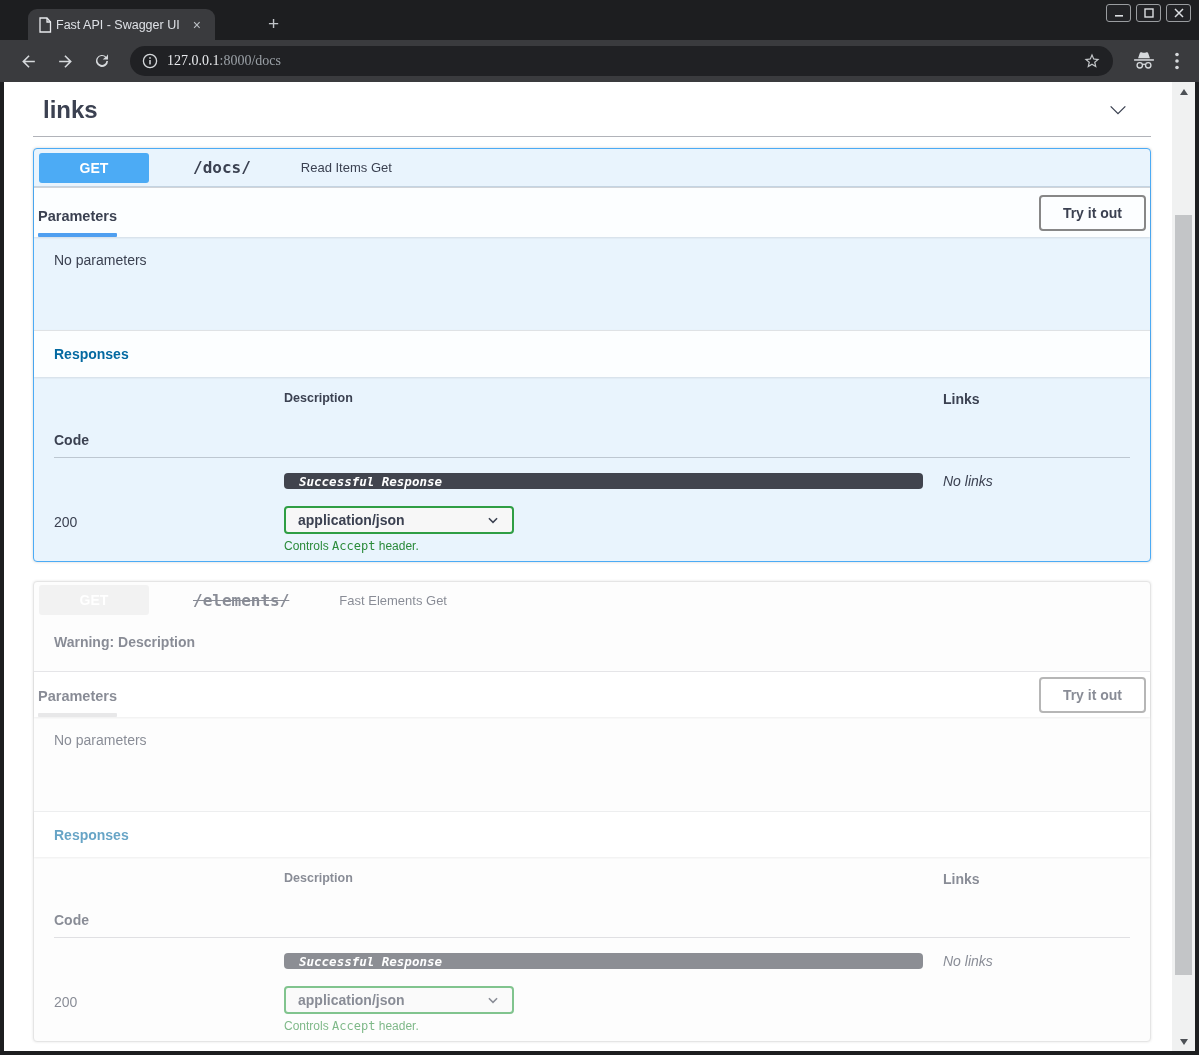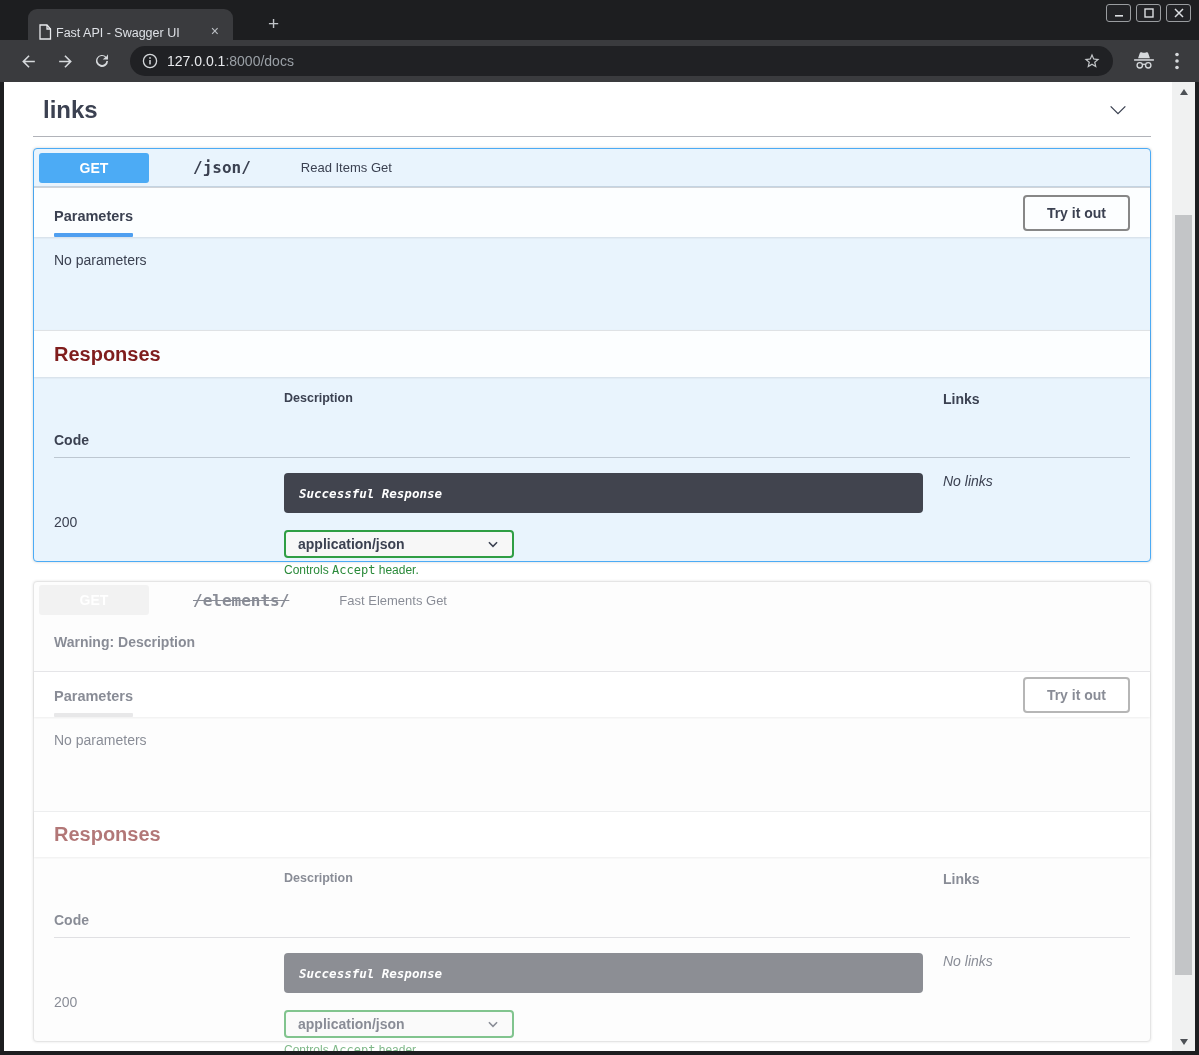--- a/index.html
+++ b/index.html
@@ -12,35 +12,35 @@
   }
   
   .titlebar { height:40px; background:#1d1e20; position:relative; }
   .win-controls { position:absolute; top:4px; right:8px; display:flex; gap:5px; }
   .win-btn {
     width:25px; height:18px; border:1px solid #9a9da0; border-radius:3px;
     background:#222326; display:flex; align-items:center; justify-content:center;
     color:#dcdfe2; cursor:default;
   }
   .tab {
-    position:absolute; left:28px; top:9px; width:205px; height:31px;
+    position:absolute; left:28px; top:9px; width:187px; height:31px;
     background:#3a3b3e; border-radius:9px 9px 0 0;
-    display:flex; align-items:flex-end; padding:0 10px; gap:4px;
+    display:flex; align-items:center; padding:0 10px; gap:4px;
   }
   .tab-title { color:#dee1e6; font-size:12.5px; flex:1; white-space:nowrap; overflow:hidden; }
   .tab-close { color:#bdc1c6; font-size:14px; line-height:1; padding:2px 4px; border-radius:50%; }
   .newtab-btn { position:absolute; left:262px; top:11px; color:#c0c3c7; font-size:19px; padding:2px 6px; }
   .toolbar {
     height:42px; background:#3a3b3e; display:flex; align-items:center;
     padding:0 12px; gap:4px;
   }
   .nav-btn { padding:4px 7px; display:flex; align-items:center; }
   .urlbar {
     flex:1; height:30px; background:#202124; border-radius:15px;
-    display:flex; align-items:center; padding:0 12px; gap:9px; margin:0 8px;
+    display:flex; align-items:center; padding:0 12px; gap:9px; margin:0 8px;font-family:Liberation Serif, serif;
   }
   .url-text { font-size:14px; color:#9aa0a6; }
   .url-text .host { color:#e8eaed; }
   .url-star { margin-left:auto; display:flex; align-items:center; }
   .chrome-icon { display:flex; align-items:center; padding:0 8px; }
   
   .content {
     position:absolute; left:4px; right:4px; top:82px; bottom:4px;
     background:#ffffff; overflow:hidden;
   }
@@ -85,49 +85,49 @@
     font-family:"DejaVu Sans Mono", monospace; font-size:16px; font-weight:bold;
     color:#3b4151; padding:0 10px 0 12px;
   }
   .opblock.deprecated .op-path { text-decoration:line-through; }
   .op-summary-desc { font-size:13px; color:#3b4151; padding-left:8px; }
   .op-warning { padding:16px 20px 21px 20px; font-weight:bold; font-size:14px; color:#3b4151; }
   .section-header {
     height:50px; background:rgba(255,255,255,.85);
     border-top:1px solid rgba(59,65,81,.22);
     box-shadow:0 1px 2px rgba(0,0,0,.1);
-    display:flex; align-items:stretch; padding:0 20px;
+    display:flex; align-items:stretch; padding:0 4px;
   }
   .opblock.deprecated .section-header { height:46px; }
   .tab-item { display:flex; flex-direction:column; justify-content:flex-end; }
   .tab-label { font-size:14.5px; font-weight:bold; color:#3b4151; padding-top:15px; }
   .tab-underline { margin-top:9px; height:4px; background:var(--accent-underline,#4f9ff0); border-radius:1px; }
   .opblock.deprecated .tab-underline { background:#d9d9dc; }
   .try-btn {
     align-self:center; margin-left:auto;
     border:2px solid #878787; border-radius:4px; background:transparent;
     padding:8px 22px; font-family:"Liberation Sans",sans-serif;
     font-size:14px; font-weight:bold; color:#3b4151; cursor:pointer;
   }
   .op-body { height:93px; padding:15px 20px; font-size:14px; color:#3b4151; }
   .opblock.deprecated .op-body { height:94px; }
-  .resp-header { height:47px; display:flex; align-items:center; font-size:20px; font-weight:bold; color:#7f1d1d;
+  .resp-header { height:47px; display:flex; align-items:center; font-size:14px; font-weight:bold; color:#0369a1;
     background:rgba(255,255,255,.85); border-top:1px solid rgba(59,65,81,.15);
     box-shadow:0 1px 2px rgba(0,0,0,.1); padding:0 20px; }
   .opblock.deprecated .resp-header { height:46px; }
   .resp-table { height:184px; padding:14px 20px 0 20px; }
   .t-row { display:flex; }
   .t-head { padding-bottom:9px; border-bottom:1px solid rgba(59,65,81,.25); font-weight:bold; color:#3b4151; }
   .col-code { width:230px; font-size:14px;margin-top:41px; }
   .col-desc { flex:1; }
   .t-head .col-desc { font-size:12.5px; }
   .col-links { width:187px; font-size:14px; }
   .t-data { padding-top:15px; font-size:14px; }
   .resp-box {
-    height:40px; margin-right:20px; border-radius:4px;
+    height:16px; margin-right:20px; border-radius:4px;
     background:var(--response-box-dark,#41444e);
     color:#fff; display:flex; align-items:center; padding:0 15px;
     font-family:"DejaVu Sans Mono", monospace; font-style:italic; font-weight:bold; font-size:12.5px;
   }
   .media-select {
     margin-top:17px; width:230px; height:28px;
     background:#f7f7f7; border:2px solid var(--green-border,#2f9e44); border-radius:4px;
     display:flex; align-items:center; justify-content:space-between;
     padding:0 12px; font-size:14px; font-weight:bold; color:#3b4151; cursor:pointer;
   }
@@ -221,21 +221,21 @@
     <div class="section-title-row">
       <span class="section-title">links</span>
       <svg width="22" height="22" viewBox="0 0 24 24">
           <path d="M4 8l8 8 8-8" fill="none" stroke="#3b4151" stroke-width="1.4"></path>
         </svg>
     </div>
 
     <div class="opblock first">
       <div class="op-summary" style="border-bottom:1px solid rgba(90,120,150,.25);">
         <span class="method-badge">GET</span>
-        <span class="op-path">/json/</span>
+        <span class="op-path">/docs/</span>
         <span class="op-summary-desc">Read Items Get</span>
       </div>
       <div class="section-header">
         <div class="tab-item">
           <span class="tab-label">Parameters</span>
           <div class="tab-underline"></div>
         </div>
         <button class="try-btn">Try it out</button>
       </div>
       <div class="op-body">

